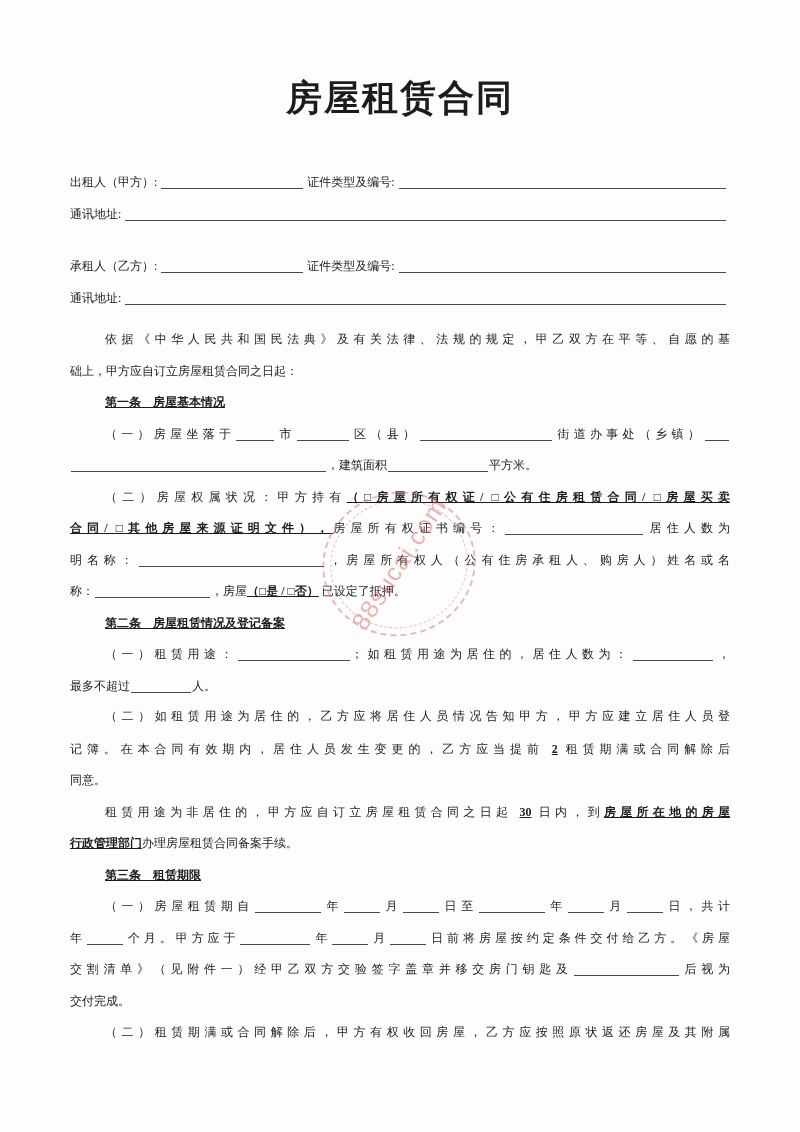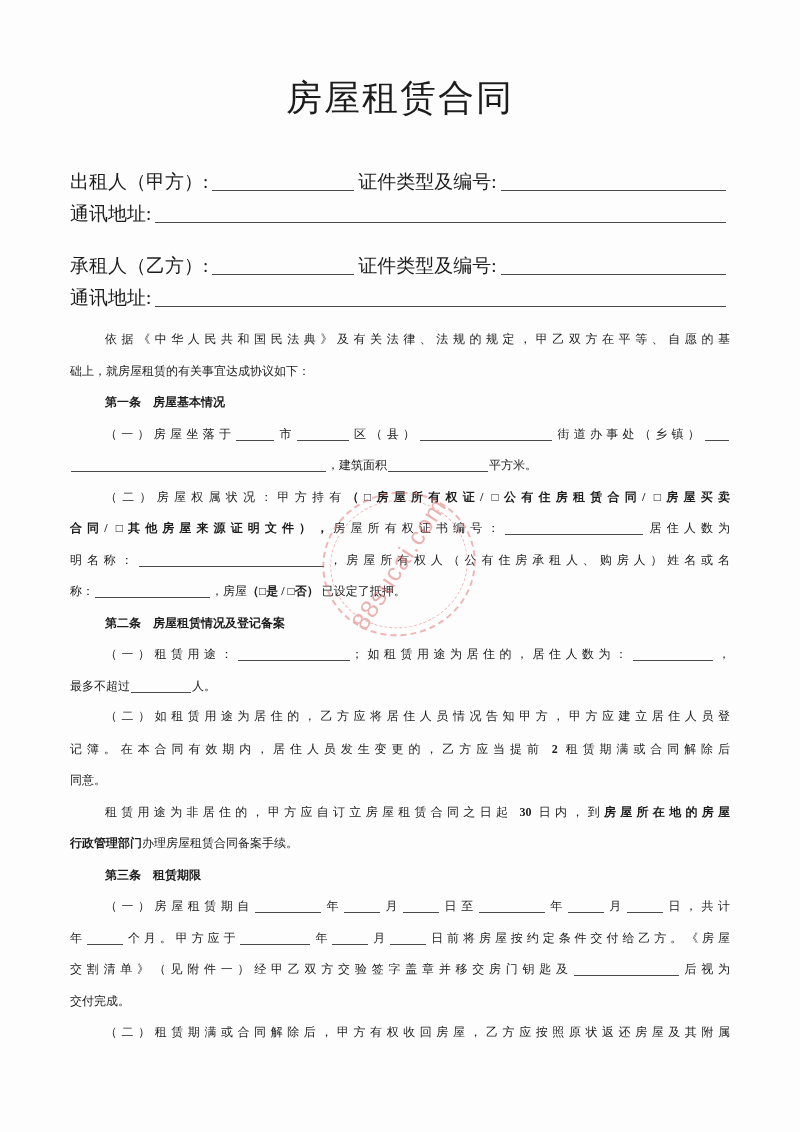--- a/index.html
+++ b/index.html
@@ -4,33 +4,33 @@
 <style>
   html,body{margin:0;padding:0;background:#e9e9e9;}
   .page{
     position:relative;width:800px;height:1132px;margin:0 auto;
     background:#fdfdfd;color:#1c1c1c;overflow:hidden;
     font-family:"Liberation Serif","DejaVu Serif",serif;
   }
   .content{padding:0 70px;}
   .title{
     margin:0 0 46px;padding-top:76px;text-align:center;
-    font-size:36px;line-height:44px;font-weight:400;letter-spacing:2px;
+    font-size:36px;line-height:44px;font-weight:700;letter-spacing:2px;
   }
   
-  .party{display:flex;align-items:baseline;font-size:19px;line-height:32px;}
+  .party{display:flex;align-items:baseline;font-size:12px;line-height:32px;}
   .party-gap{margin-top:20px;justify-content:center;}
   .party .u{position:relative;top:3px;}
   
   .line{font-size:12px;line-height:31.5px;text-align:justify;}
   .full{text-align-last:justify;}
   .indent{padding-left:35px;}
   .sp8{font-family:Liberation Mono, monospace;}
   .preamble-start{margin-top:10px;}
-  .b{font-weight:700;}
+  .b{font-weight:700;text-decoration:underline;}
   
   .u{
     display:inline-block;height:15px;margin:0 1px;
     border-bottom:1.5px solid #4a4a4a;vertical-align:-3px;
   }
   .party .u{margin:0 4px;}
   .grow{flex:1 1 auto;}
   .u24{width:24px}.u36{width:36px}.u38{width:38px}.u52{width:52px}
   .u60{width:60px}.u66{width:66px}.u70{width:70px}.u80{width:80px}
   .u100{width:100px}.u105{width:105px}.u112{width:112px}.u115{width:115px}
@@ -84,21 +84,21 @@
     </div>
     <div class="party">
       <span>通讯地址:</span>
       <span class="u grow"></span>
     </div>
 
     <div class="line indent full preamble-start">
       <span>依据《中华人民共和国民法典》及有关法律、法规的规定，甲乙双方在平等、自愿的基</span>
     </div>
     <div class="line">
-      <span>础上，就房屋租赁的有关事宜达成协议如下：</span>
+      <span>础上，甲方应自订立房屋租赁合同之日起：</span>
     </div>
 
     <div class="line indent b">
       <span>第一条　房屋基本情况</span>
     </div>
     <div class="line indent full">
       <span>（一）房屋坐落于</span><span class="u u38"></span><span>市</span><span class="u u52"></span><span>区（县）</span><span class="u u132"></span><span>街道办事处（乡镇）</span><span class="u u24"></span>
     </div>
     <div class="line">
       <span class="u u255"></span><span>，建筑面积</span><span class="u u100"></span><span>平方米。</span>

